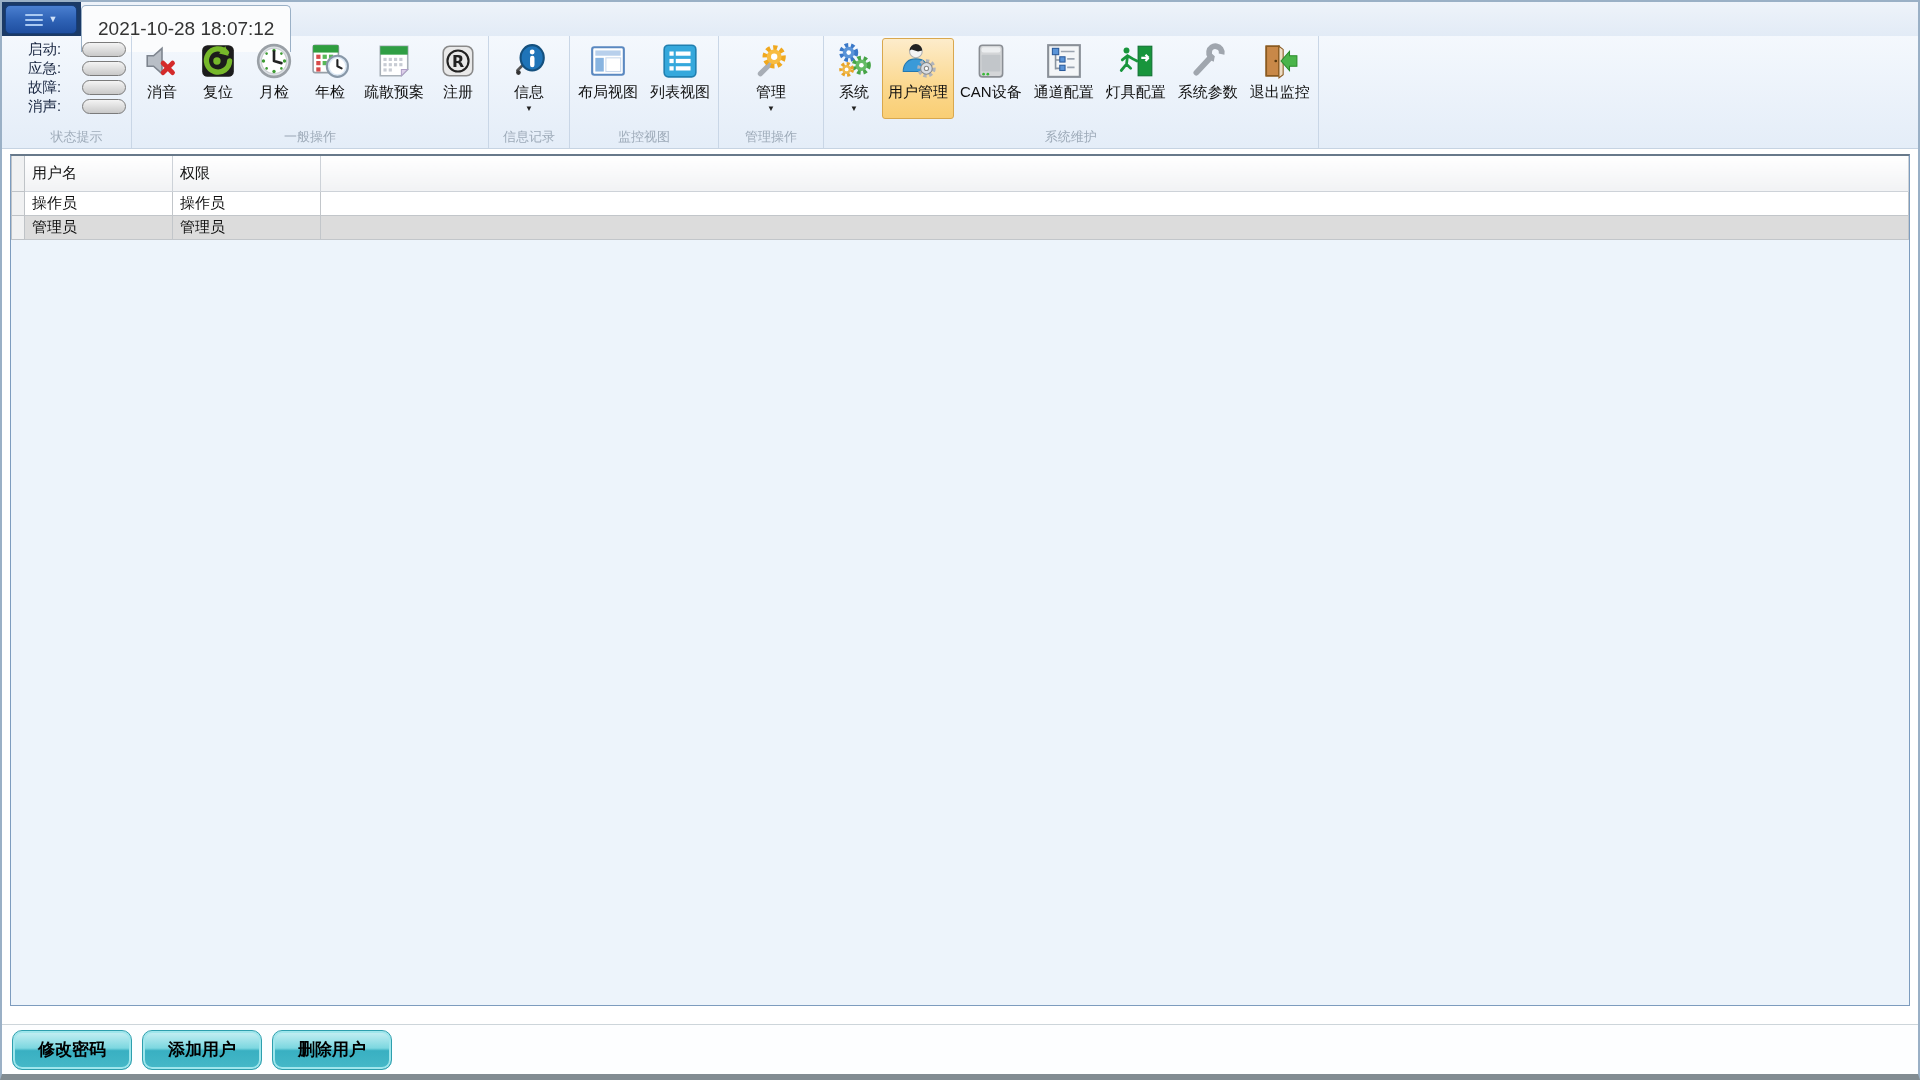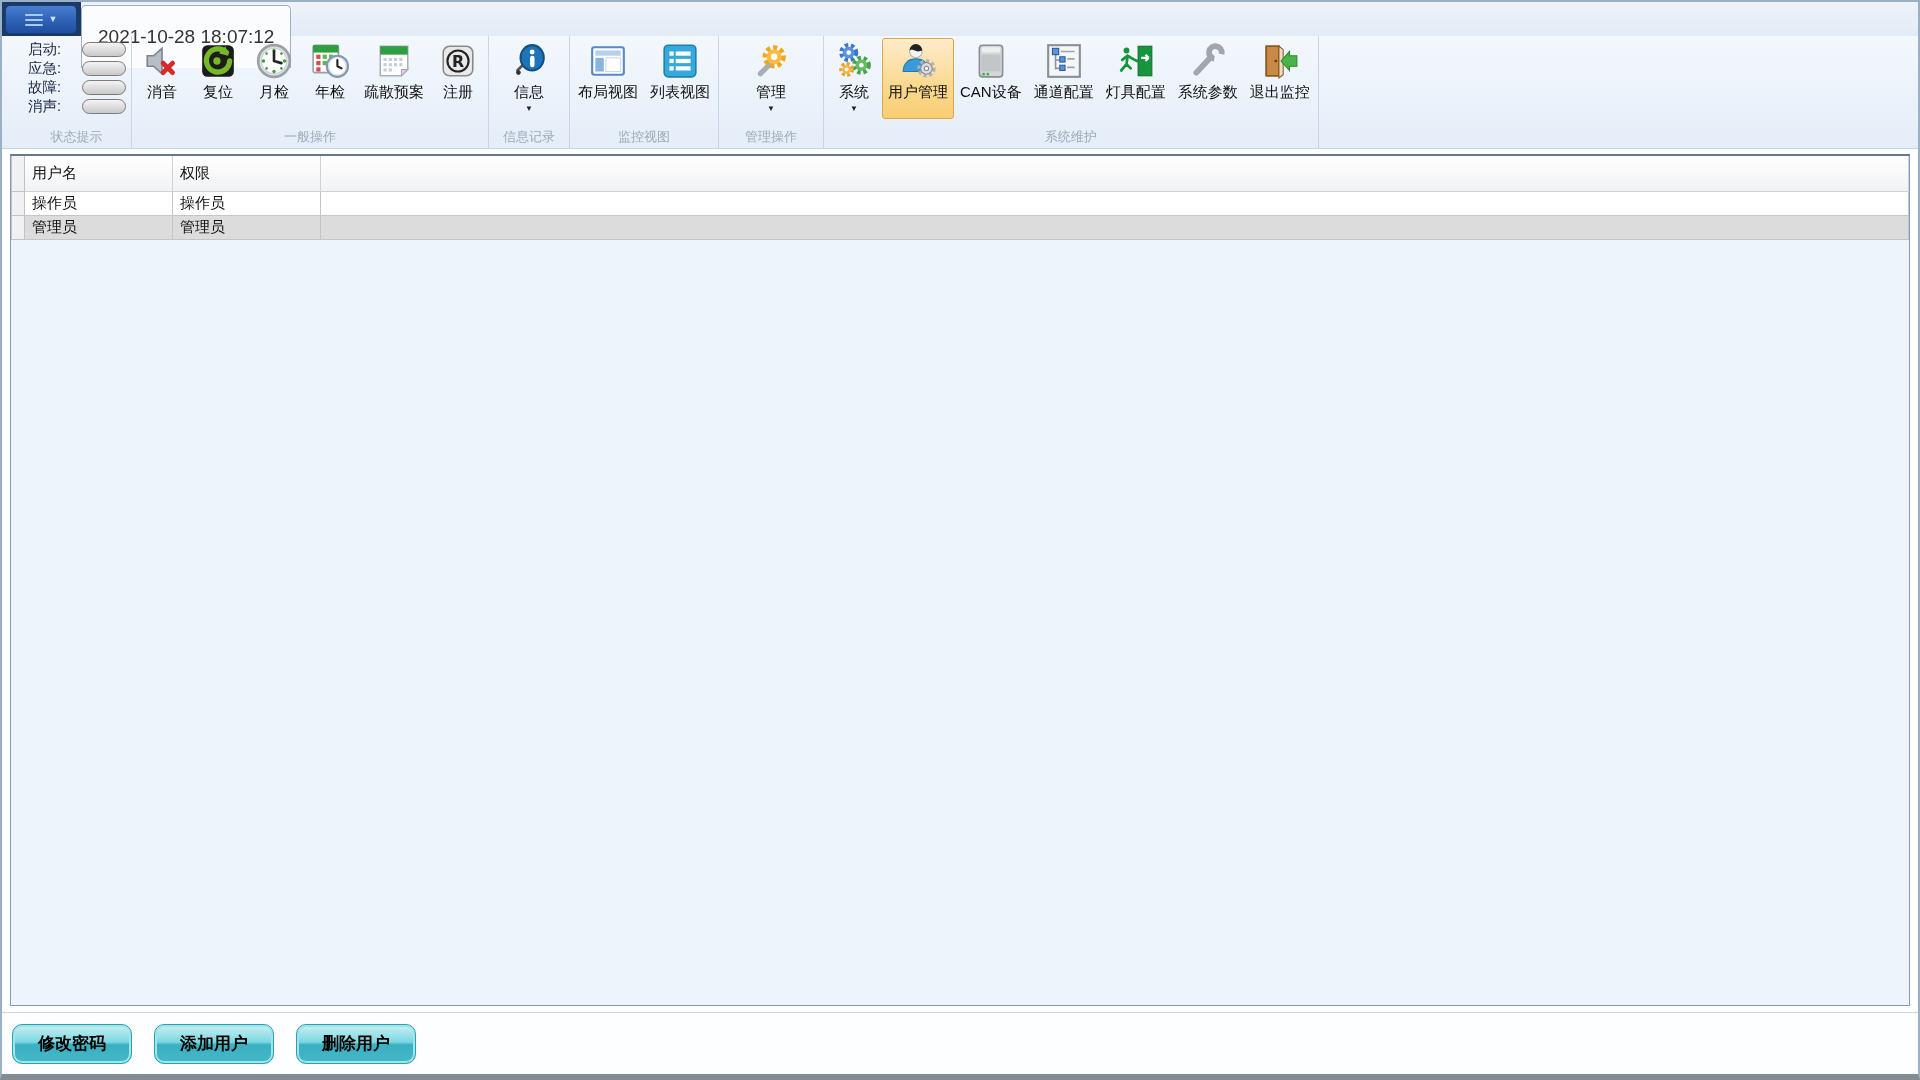--- a/index.html
+++ b/index.html
@@ -9,21 +9,21 @@
   
   .titlebar{height:34px;background:linear-gradient(#eef3fa,#e2ebf6);position:relative;}
   .menu-corner{position:absolute;left:0;top:0;width:79px;height:34px;background:#1b3a66;}
   .menu-btn{position:absolute;left:3px;top:3px;width:70px;height:27px;border-radius:5px;
     background:linear-gradient(#4a7fd0,#2f63b6 50%,#1f4fa0);border:1px solid #163e7c;
     display:flex;align-items:center;justify-content:center;gap:6px;cursor:pointer;}
   .hamburger{display:flex;flex-direction:column;gap:3px;}
   .hamburger i{display:block;width:18px;height:2px;background:#a9c9f2;border-radius:1px;}
   .menu-caret{color:#cfe1f8;font-size:9px;line-height:9px;}
   .clock-tab{position:absolute;left:79px;top:3px;height:30px;background:#fbfcfd;border:1px solid #9ab0c6;border-bottom:none;
-    border-radius:5px 5px 0 0;padding:16px 16px;display:flex;align-items:center;font-size:19px;color:#333;}
+    border-radius:5px 5px 0 0;padding:8px 16px;display:flex;align-items:center;font-size:19px;color:#333;}
 
   
   .ribbon{height:113px;background:linear-gradient(#f4f8fd,#e4edf8);border-bottom:1px solid #c6d3e2;
     display:flex;align-items:stretch;box-sizing:border-box;padding-left:20px;}
   .rgroup{border-right:1px solid #c9d6e6;position:relative;padding:0 2px 18px 2px;display:flex;flex-direction:column;}
   .rgroup-label{position:absolute;bottom:2px;left:0;right:0;text-align:center;font-size:13px;color:#9daab8;white-space:nowrap;}
   .rgroup-items{display:flex;align-items:flex-start;justify-content:center;flex:1;padding-top:2px;}
 
   
   .status-group{width:98px;padding:4px 5px 18px 6px;}
@@ -51,22 +51,22 @@
   .utable{width:100%;border-collapse:collapse;font-size:15px;color:#111;table-layout:fixed;}
   .utable th{height:35px;background:linear-gradient(#ffffff,#f1f2f4);border:1px solid #cdd2d8;border-top:none;
     font-weight:normal;text-align:left;padding:0 7px;}
   .utable td{height:23px;border:1px solid #c2c6ca;padding:0 7px;overflow:hidden;white-space:nowrap;}
   .utable .sel{padding:0;background:#f0f1f2;border-color:#bfc3c7;}
   .utable tr.odd td{background:#fff;}
   .utable tr.even td{background:#dcdcdc;}
   .utable tr.odd td.sel,.utable tr.even td.sel{background:#f0f1f2;}
 
   
-  .footer{position:absolute;left:0;right:0;bottom:0;height:62px;background:#fdfeff;border-top:1px solid #cdd5da;
-    display:flex;align-items:center;gap:22px;padding-left:10px;box-sizing:border-box;}
+  .footer{position:absolute;left:0;right:0;bottom:0;height:50px;background:#fdfeff;border-top:1px solid #cdd5da;
+    display:flex;align-items:center;gap:10px;padding-left:10px;box-sizing:border-box;}
   .fbtn{width:120px;height:40px;border-radius:10px;border:1px solid #2e9fae;
     box-shadow:inset 0 0 0 2px #9fe6ec;
     background:linear-gradient(180deg,#c9f0f4 0%,#7cd7e0 45%,#39b0c2 52%,#46b9c8 100%);
     font-size:17px;font-weight:bold;color:#000;font-family:inherit;cursor:pointer;}
 </style>
 </head>
 <body>
 
 <div class="window">
 

